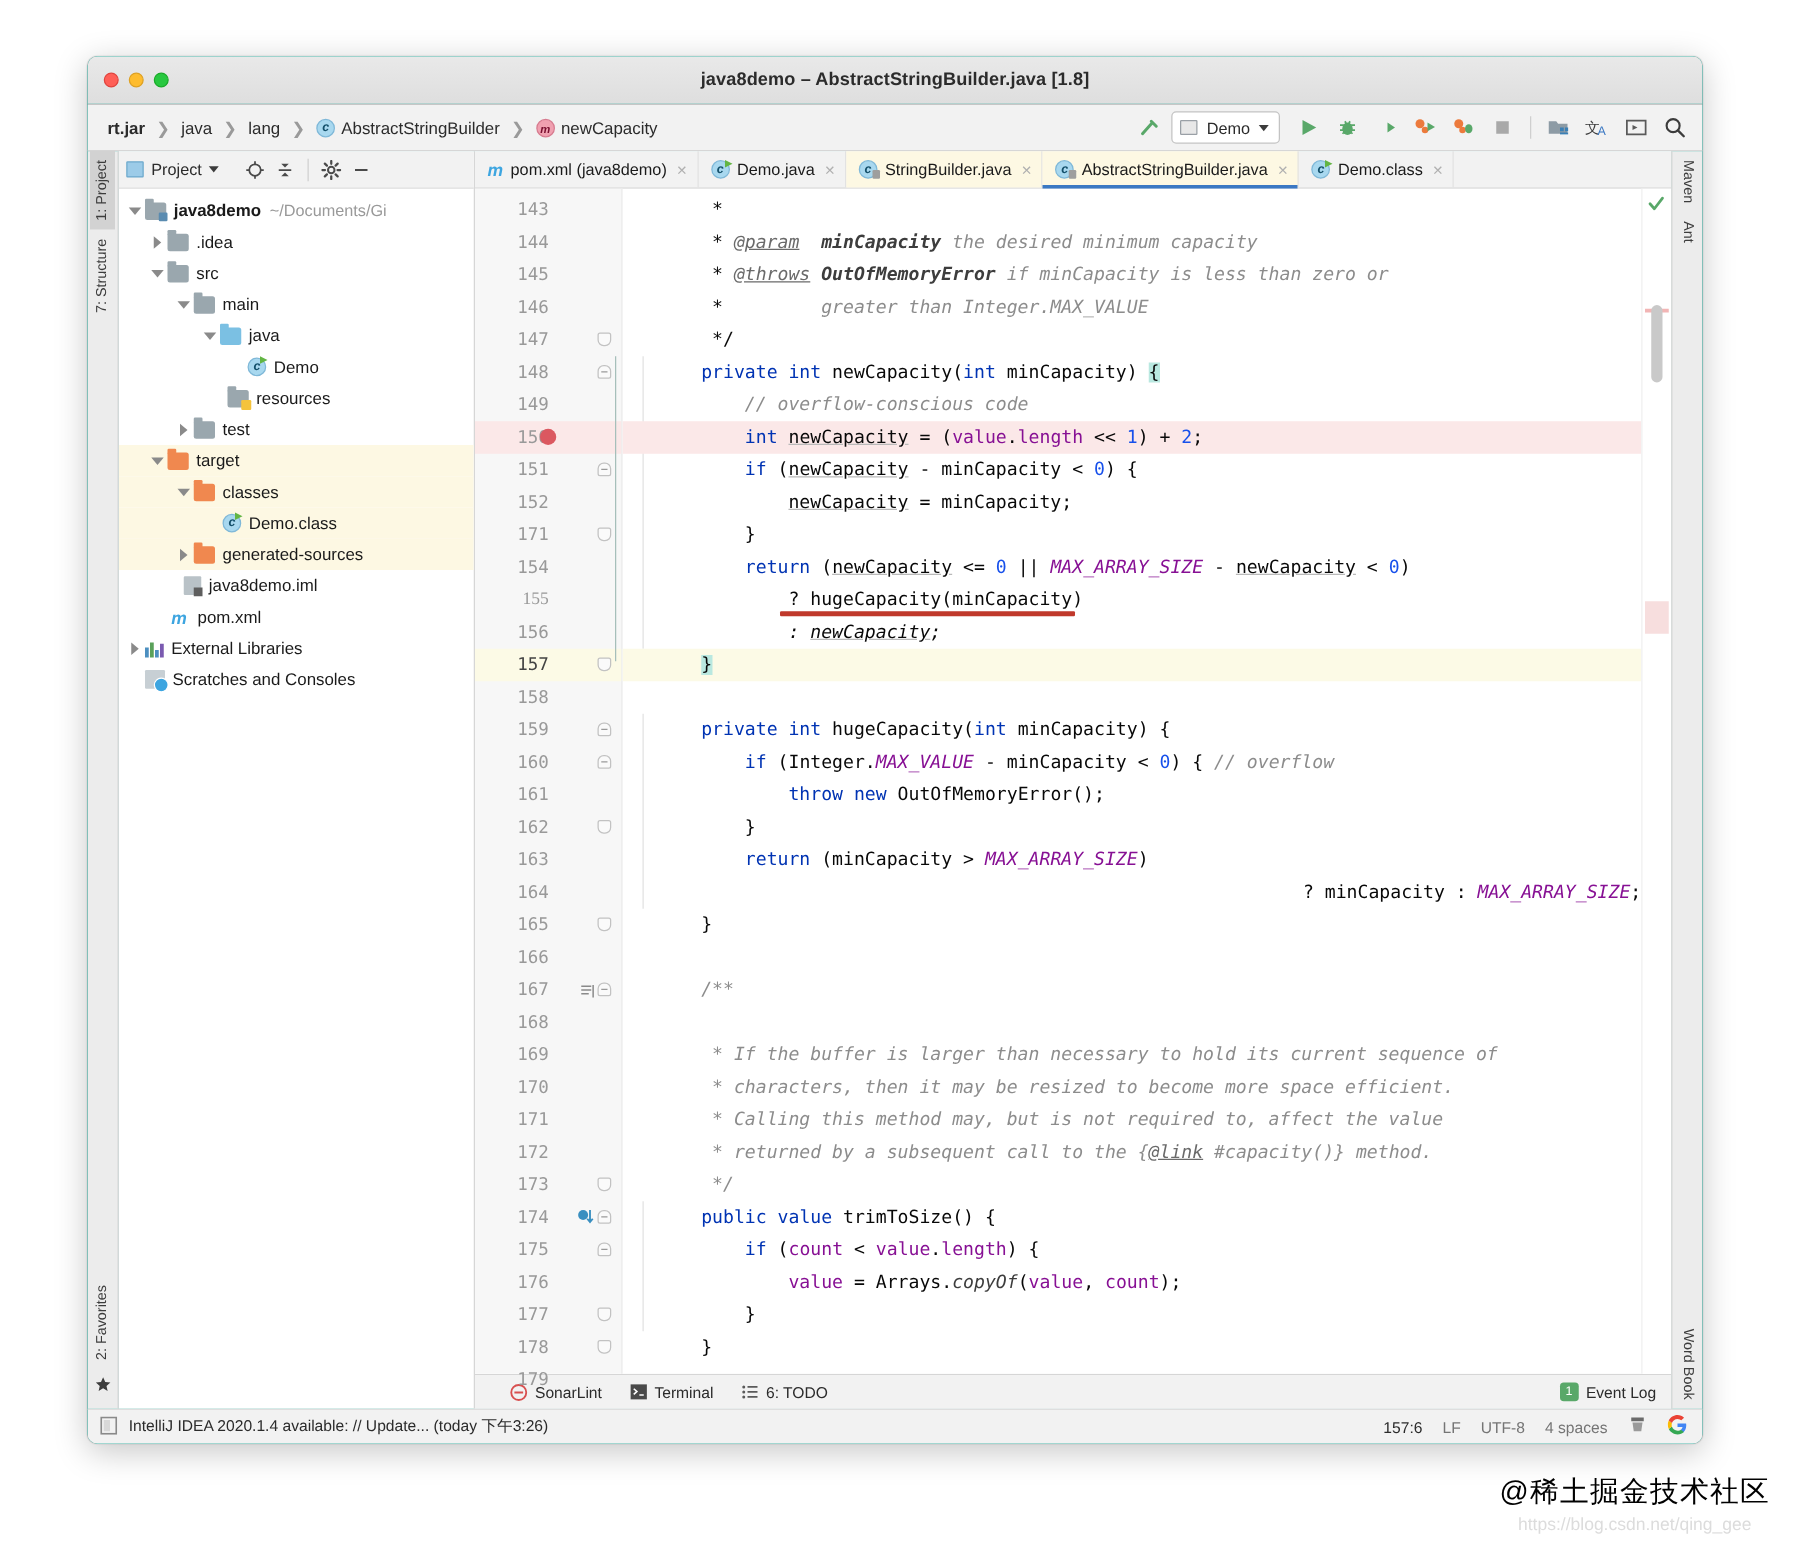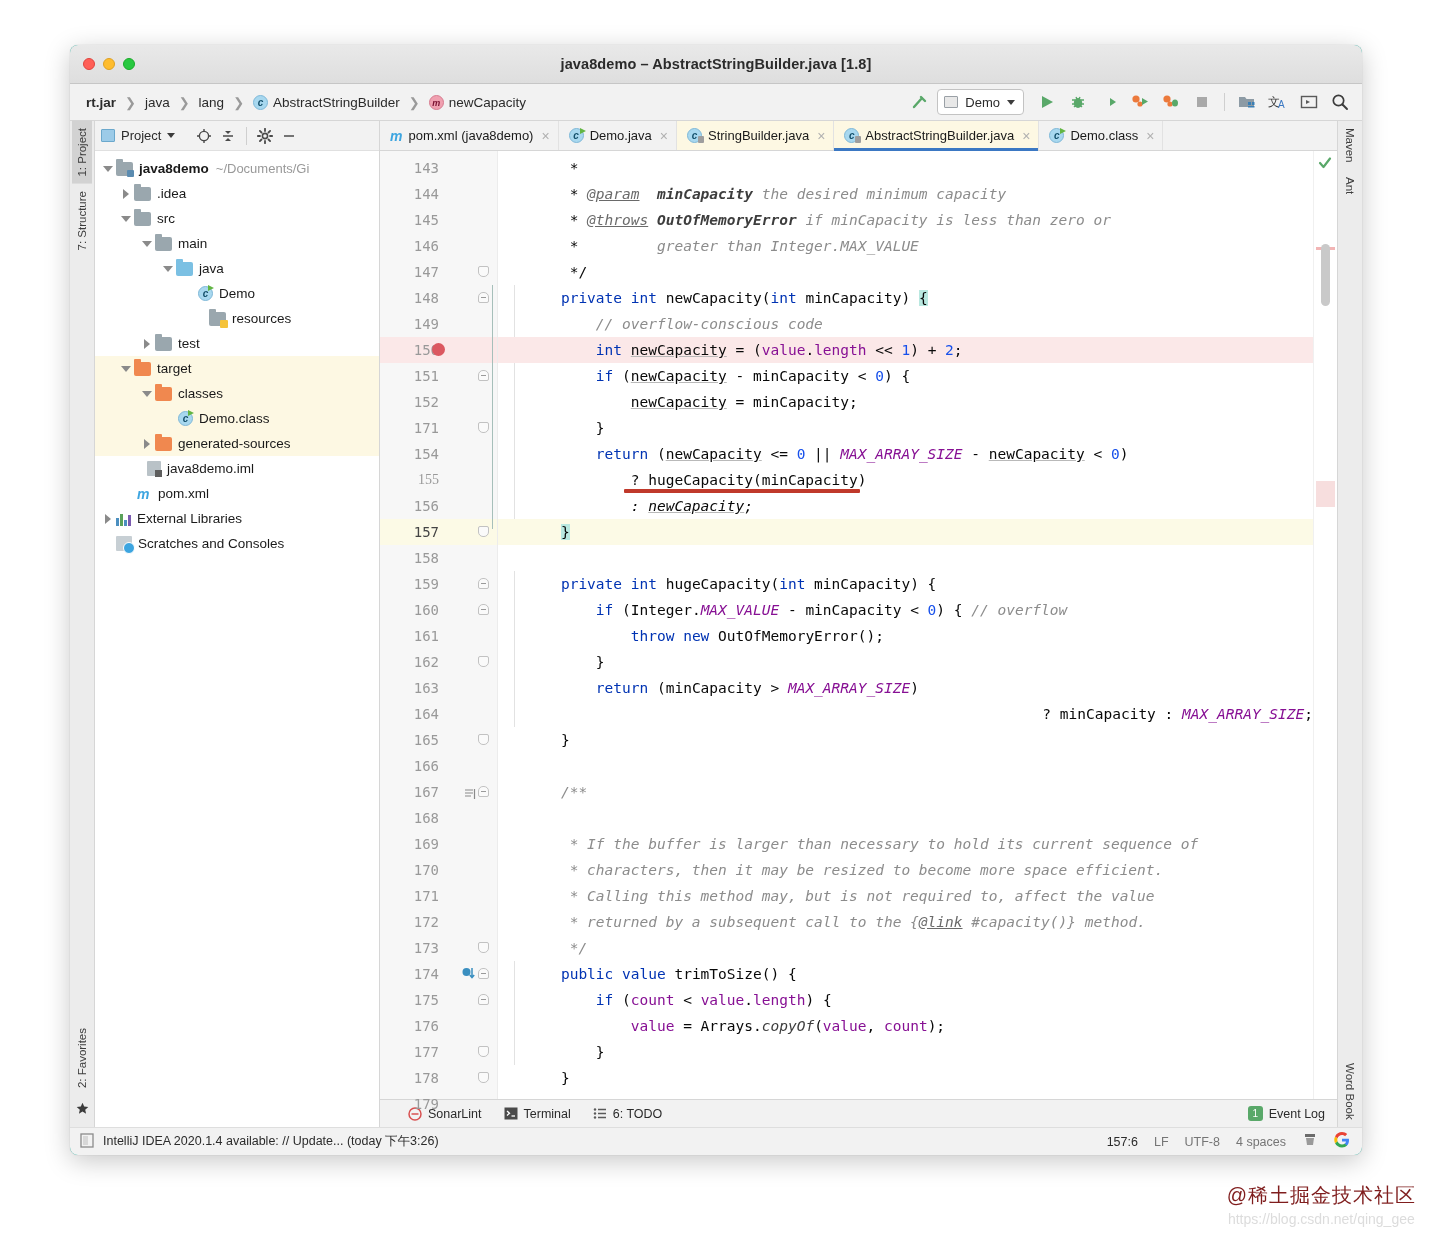--- a/index.html
+++ b/index.html
@@ -294,21 +294,21 @@
     border-top: 1px solid #dedede; display: flex; align-items: center;
     padding: 0 12px 0 10px; font-size: 12.5px; color: #2b2b2b; gap: 9px;
   }
   .sb-right { margin-left: auto; display: flex; align-items: center; gap: 16px; color:#757575; }
   .sb-right .pos { color: #2b2b2b; }
   
   .wm {
     position: absolute; right: 24px; bottom: 18px; text-align: center;
     color: #cfcfcf; pointer-events: none;
   }
-  .wm .cn { font-size: 20px; color: #7f1d1d; letter-spacing: 1px; }
+  .wm .cn { font-size: 23px; color: #000000; letter-spacing: 1px; }
   .wm .url { font-size: 14px; color: #dcdcdc; margin-top: 2px; }
 </style>
 </head>
 <body>
 
 <div id="root">
 
   <div class="window">
 
     <div class="titlebar">
@@ -497,21 +497,21 @@
           </div>
           <div class="trow" style="padding-left:66px">
             <span class="tri down"></span>
             <span class="ficon folder blue"></span>
             <span class="tlabel">java</span>
           </div>
           <div class="trow" style="padding-left:103px">
             <span class="cls-icon green" style="margin-right:6px">c</span>
             <span class="tlabel">Demo</span>
           </div>
-          <div class="trow" style="padding-left:114px">
+          <div class="trow" style="padding-left:87px">
             <span class="ficon folder res"></span>
             <span class="tlabel">resources</span>
           </div>
           <div class="trow" style="padding-left:45px">
             <span class="tri right"></span>
             <span class="ficon folder"></span>
             <span class="tlabel">test</span>
           </div>
           <div class="trow hl" style="padding-left:24px">
             <span class="tri down"></span>

